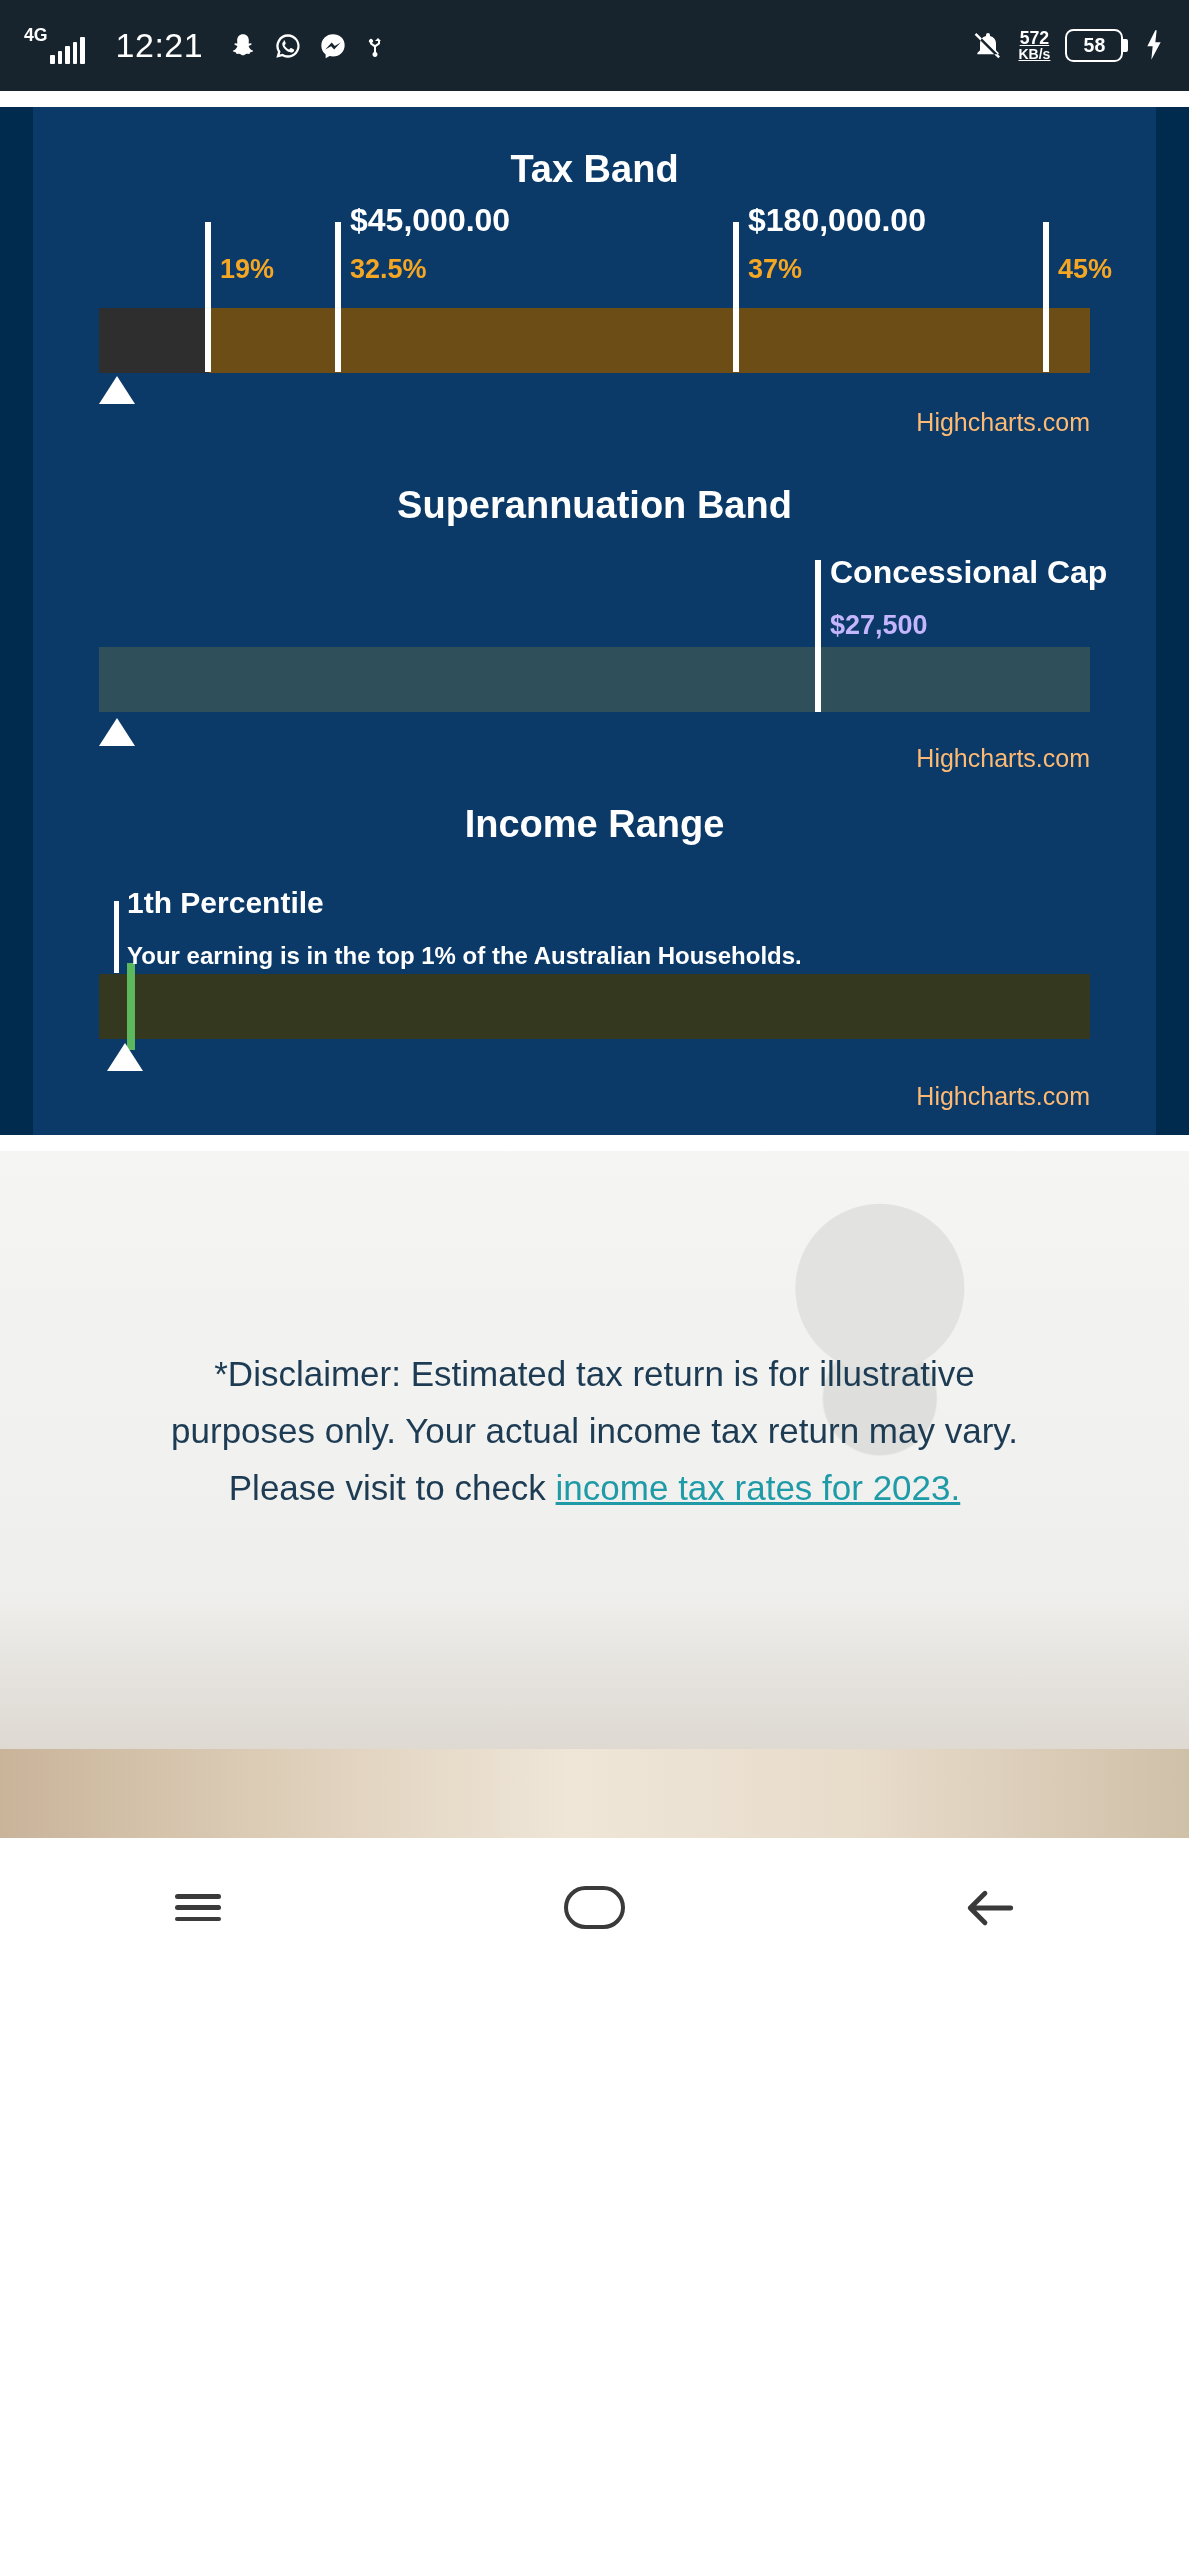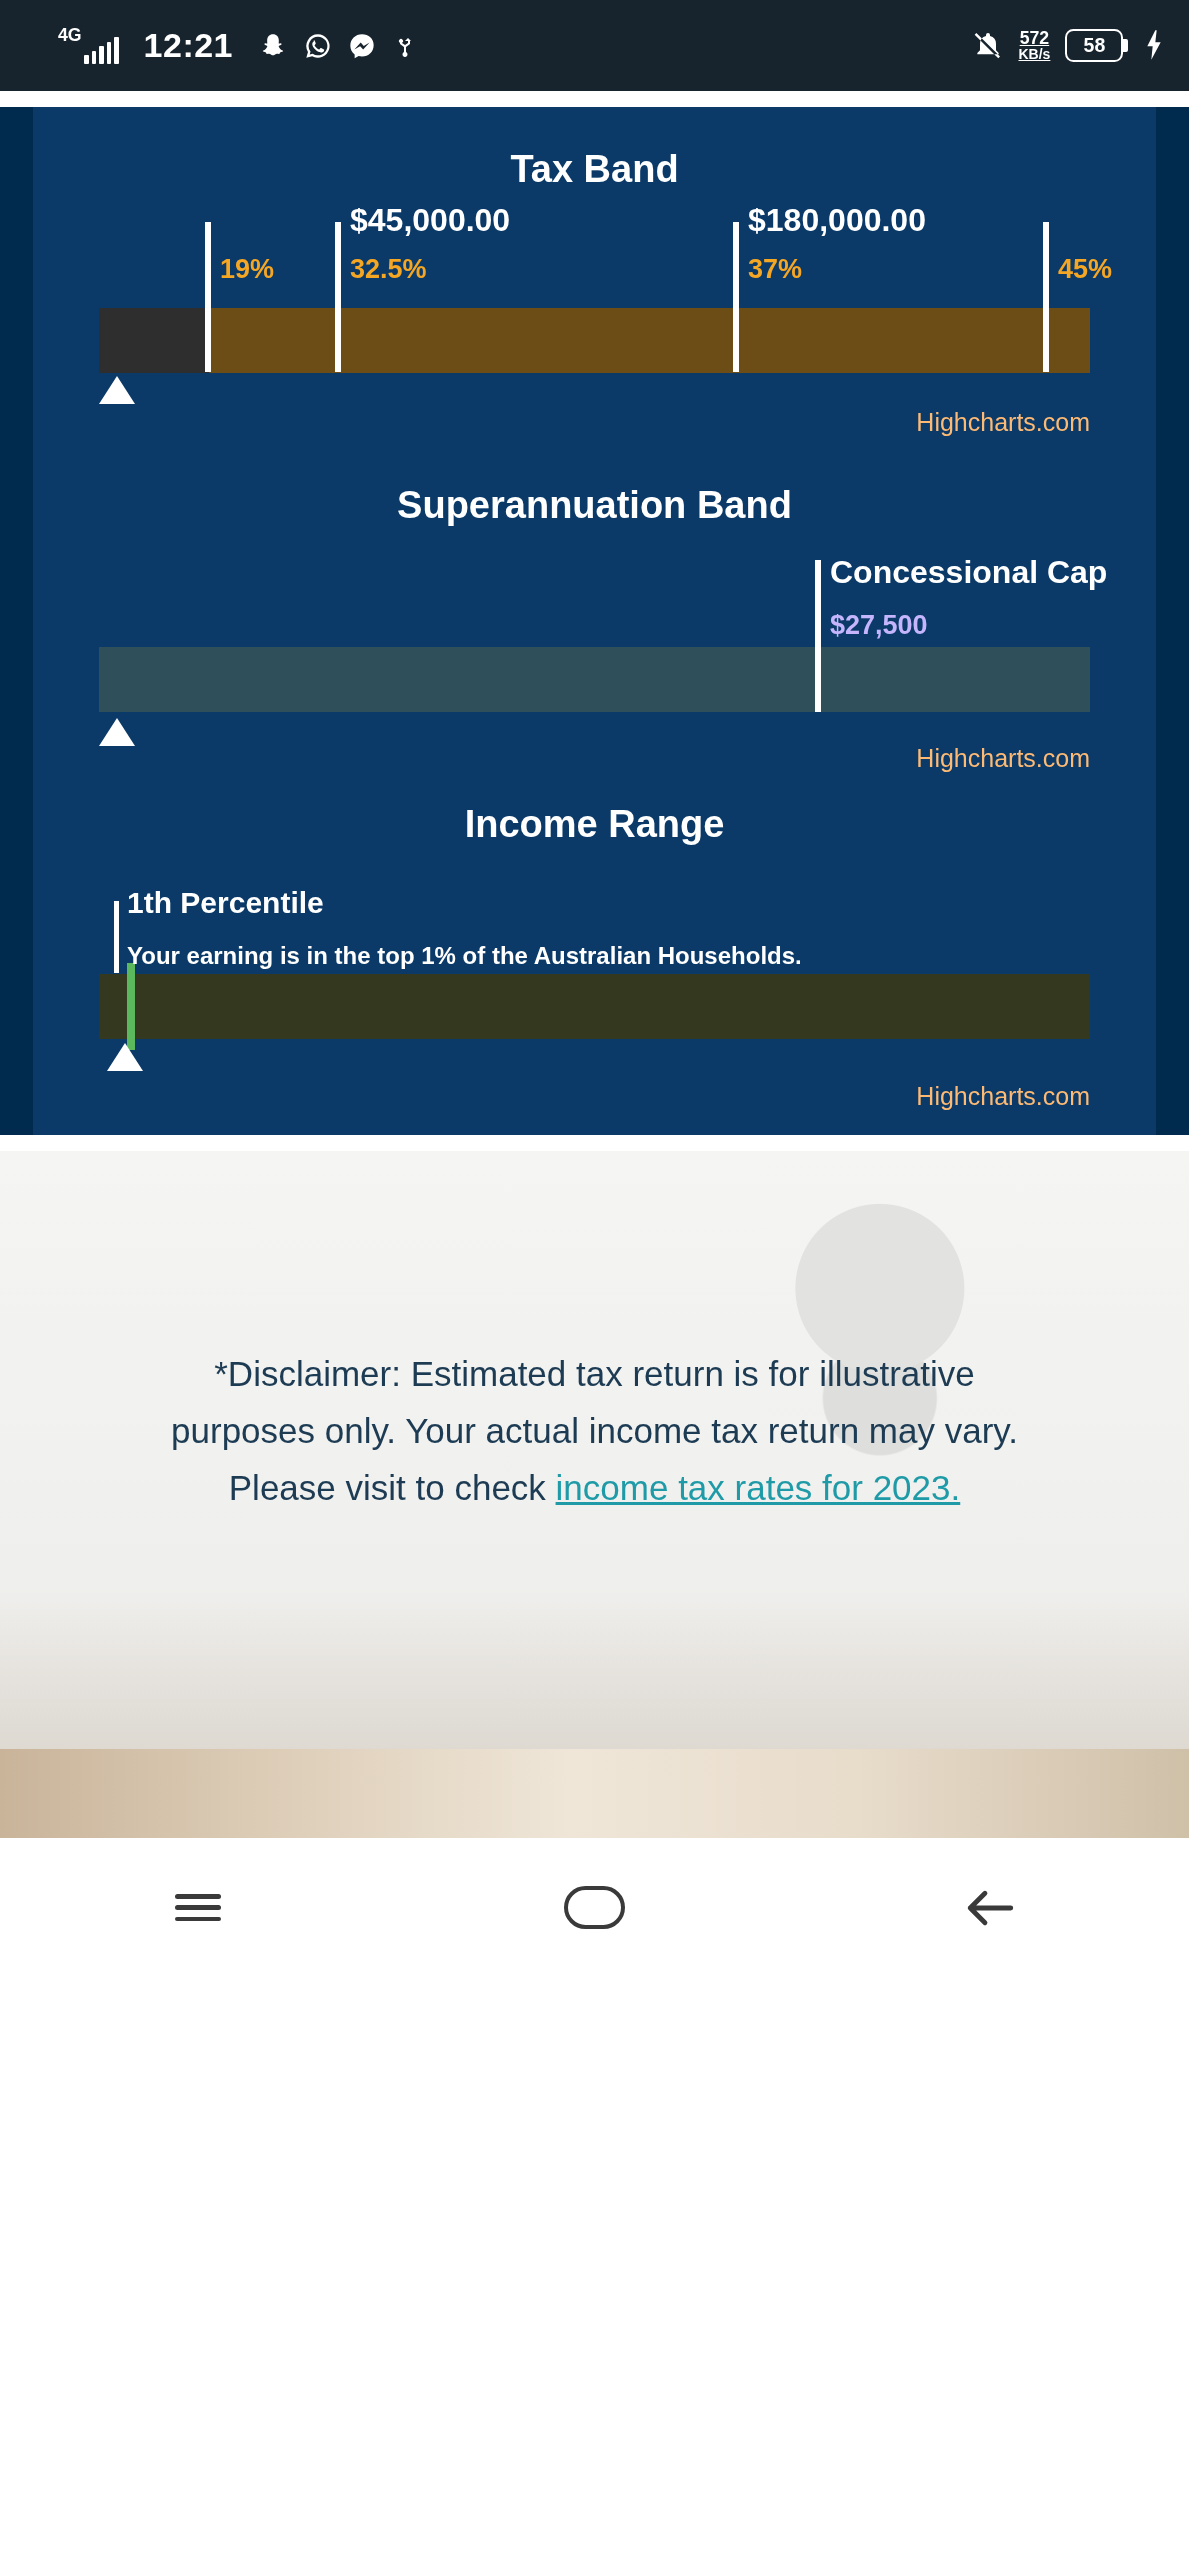--- a/index.html
+++ b/index.html
@@ -13,30 +13,30 @@
   
   .status-bar {
     height: 91px;
     background: #17242e;
     display: flex;
     align-items: center;
     padding: 0 24px;
     color: #ffffff;
   }
   .status-left { display: flex; align-items: center; gap: 13px; }
-  .sig-wrap { display: flex; align-items: flex-end; gap: 2.8px; margin-left: 34px; }
+  .sig-wrap { display: flex; align-items: flex-end; gap: 2.8px; }
   .net-label { font-size: 17.7px; font-weight: bold; line-height: 1; margin-bottom: 18.6px; }
   .bars { display: flex; align-items: flex-end; gap: 2.8px; height: 28px; }
   .bars i { display: block; width: 4.6px; background: #ffffff; border-radius: 0.9px; }
   .bars i:nth-child(1){ height: 8.4px; }
   .bars i:nth-child(2){ height: 13px; }
   .bars i:nth-child(3){ height: 17.7px; }
   .bars i:nth-child(4){ height: 22px; }
   .bars i:nth-child(5){ height: 27px; }
-  .clock { font-size: 34px; font-weight: 700; letter-spacing: 0.5px; margin-left: 12px; text-align: right; }
+  .clock { font-size: 34px; font-weight: 400; letter-spacing: 0.5px; margin-left: 18px; text-align: right; }
   .status-icons { display: flex; align-items: center; gap: 16.7px; margin-left: 13px; }
   .ic { display: inline-flex; align-items: center; justify-content: center; }
   .status-right { margin-left: auto; display: flex; align-items: center; gap: 15px; }
   .net-speed { text-align: center; line-height: 1.05; text-decoration: underline; }
   .net-speed .v { font-size: 17.7px; font-weight: bold; }
   .net-speed .u { font-size: 14px; font-weight: bold; }
   .battery {
     display: flex; align-items: center;
   }
   .batt-body {

